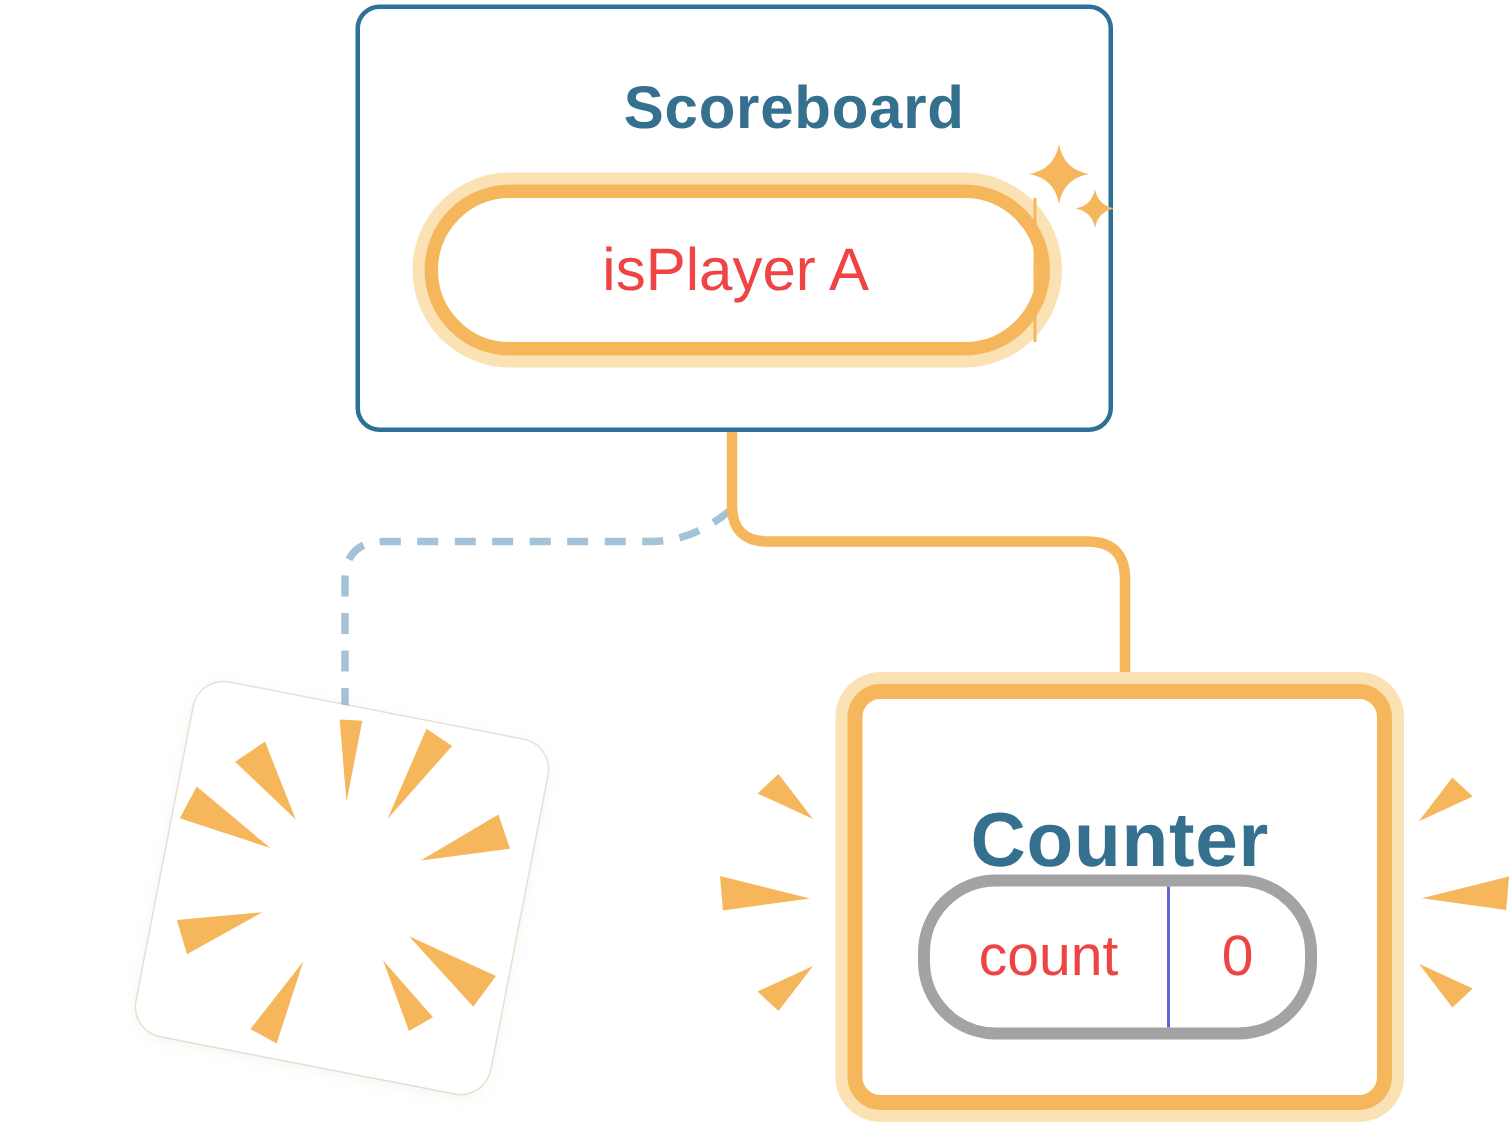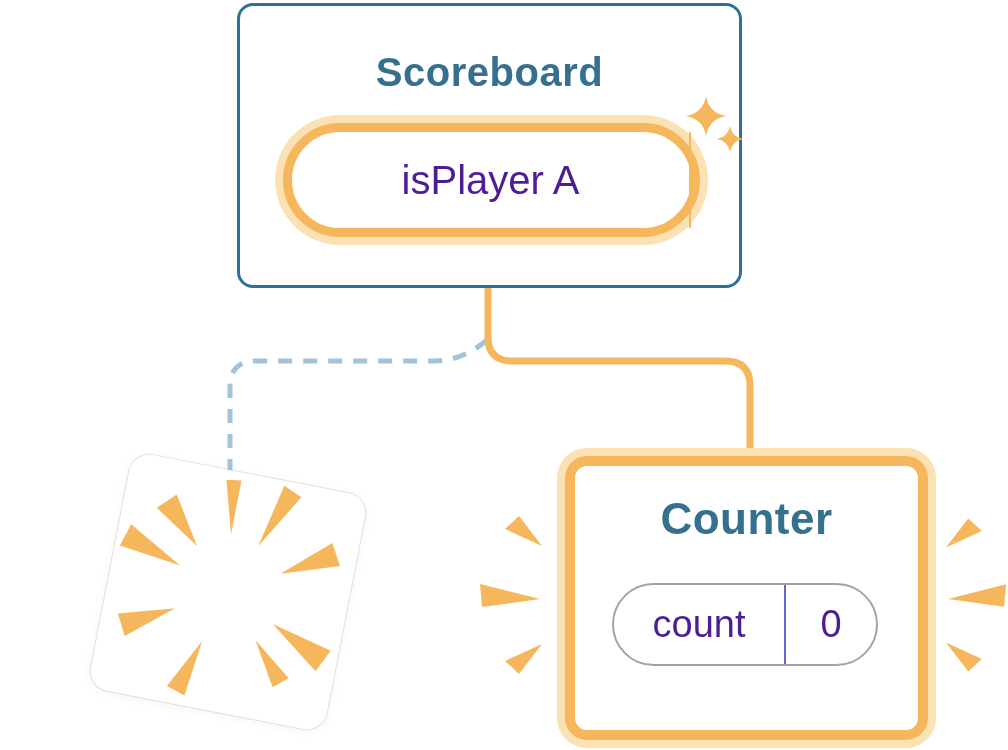--- a/index.html
+++ b/index.html
@@ -27,67 +27,67 @@
     z-index: 3;
   }
   .card-title {
     width: 100%;
     text-align: center;
     font-size: 40px;
     font-weight: 600;
     color: #35708E;
     letter-spacing: 0.5px;
   }
-  .scoreboard-card .card-title { margin-top: 44px; }
+  .scoreboard-card .card-title { margin-top: 44px; margin-left: 40px; }
 
   
   .state-pill {
     left: 283px; top: 123px;
     width: 417px; height: 114px;
     box-sizing: border-box;
     background: #ffffff;
     border: 9px solid #F6B75C;
     border-radius: 60px;
     box-shadow: 0 0 0 8px #FBE2B4;
     display: flex;
     align-items: stretch;
     z-index: 4;
   }
   .pill-cell {
     display: flex;
     align-items: center;
     justify-content: center;
     font-size: 40px;
-    color: #4c1d95;
+    color: #ef4444;
   }
   .pill-cell.name { flex: 1 1 auto; }
   .pill-cell.value { width: 150px; }
   .state-pill .pill-divider { width: 2px; background: #F6B75C; }
   .bold { font-weight: 700; }
 
   
   .counter-card {
     left: 565px; top: 456px;
     width: 363px; height: 284px;
     box-sizing: border-box;
     background: #ffffff;
     border: 10px solid #F6B75C;
     border-radius: 22px;
     box-shadow: 0 0 0 8px #FBE2B4;
     z-index: 3;
   }
-  .counter-card .card-title { margin-top: 28px; font-size: 44px; }
+  .counter-card .card-title { margin-top: 64px; font-size: 51px; }
 
   
   .count-pill {
     left: 612px; top: 583px;
-    width: 266px; height: 83px;
+    width: 266px; height: 110px;
     box-sizing: border-box;
     background: #ffffff;
-    border: 2px solid #a3a3a3;
+    border: 8px solid #a3a3a3;
     border-radius: 52px;
     display: flex;
     align-items: stretch;
     z-index: 4;
   }
   .count-pill .pill-cell { font-size: 38px; }
   .count-pill .pill-cell.value { width: 90px; }
   .count-pill .pill-divider { width: 2px; background: #5F66D6; }
 
   

